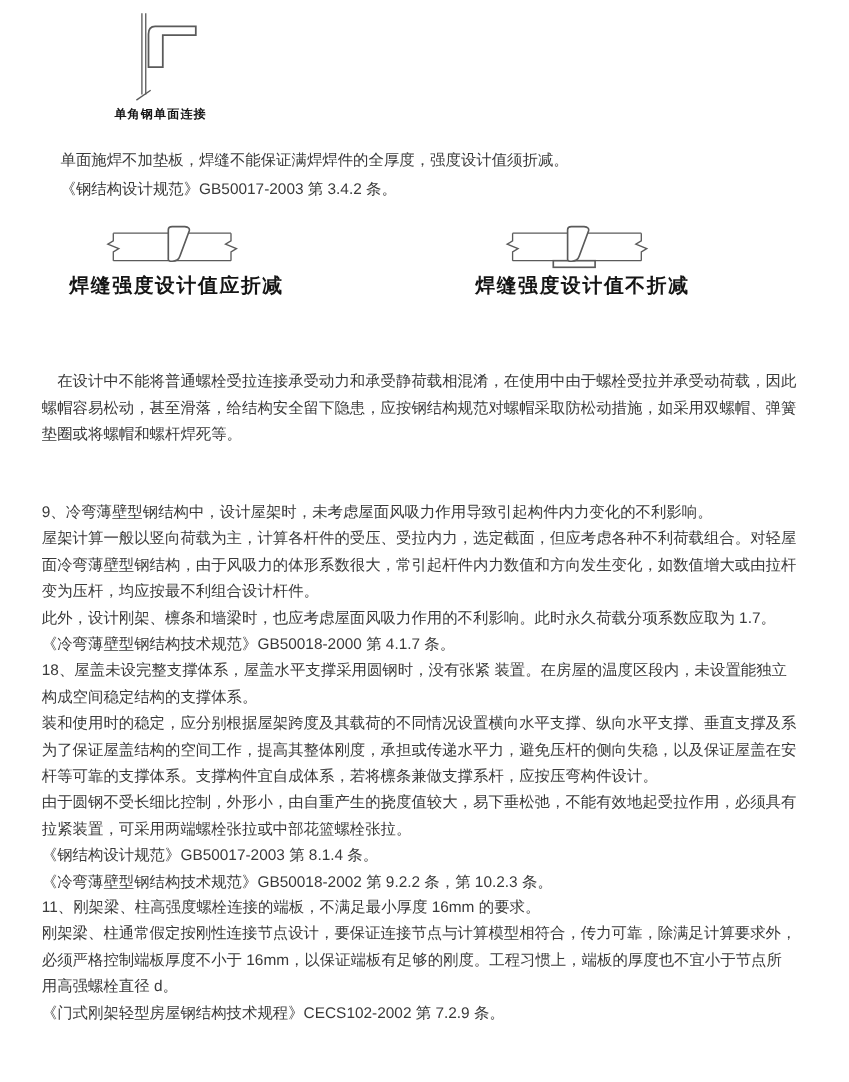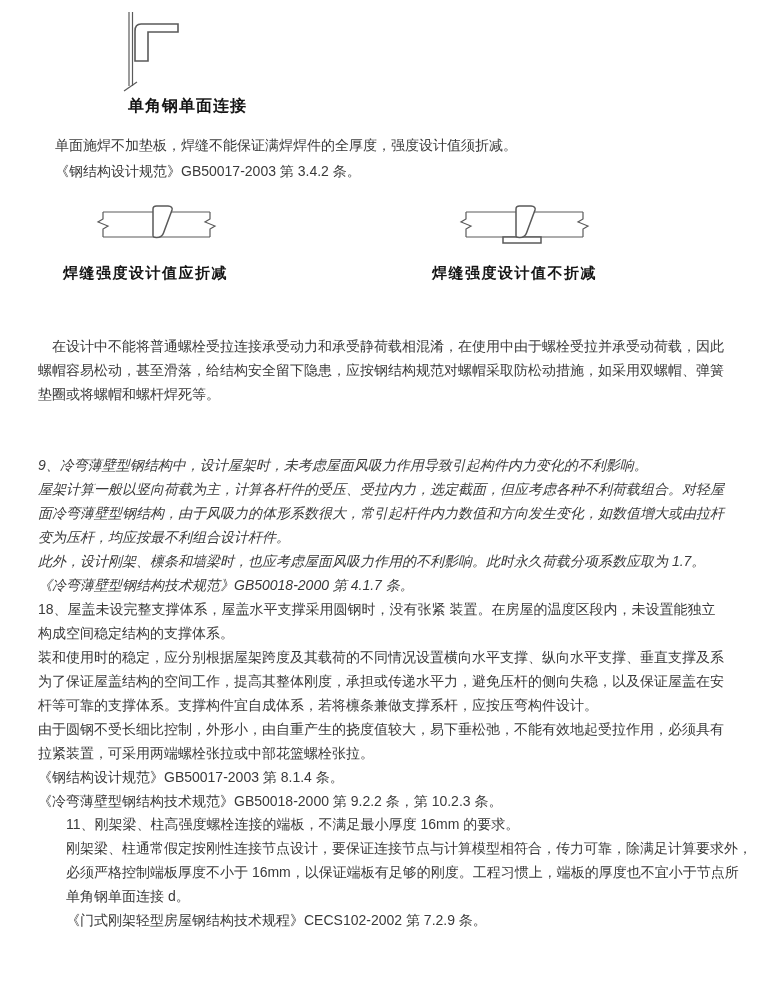--- a/index.html
+++ b/index.html
@@ -6,22 +6,22 @@
   .page {
     position:relative; width:772px; height:984px; background:#ffffff;
     font-family:"Liberation Sans","DejaVu Sans",sans-serif;
     color:#3a3a3a; overflow:hidden;
   }
   .tblock { position:absolute; left:38px; font-size:14px; }
   .tblock .line { white-space:pre; }
   .fig-caption {
     position:absolute; font-weight:bold; color:#151515; white-space:pre;
   }
-  .cap-angle { left:128px; top:96px; font-size:16px; letter-spacing:1px; }
-  .cap-weld  { top:264px; font-size:15px; letter-spacing:1.5px; }
+  .cap-angle { left:104px; top:96px; font-size:11px; letter-spacing:1px; }
+  .cap-weld  { top:247px; font-size:18px; letter-spacing:1.5px; }
   svg { position:absolute; overflow:visible; }
   svg .stroke { stroke:#5a5a5a; fill:none; stroke-width:1.6; stroke-linecap:square; }
   svg .thin   { stroke:#5a5a5a; fill:none; stroke-width:1.2; }
   svg .weldfill { stroke:#5a5a5a; fill:#ffffff; stroke-width:1.5; }
 </style>
 </head>
 <body>
 
 <div class="page">
 
@@ -61,40 +61,40 @@
     <rect class="weldfill" x="42" y="35" width="38" height="6"></rect>
     <path class="weldfill" d="M 55 33 L 55 7 Q 55 4 58.5 4 L 70 4 Q 75 4.5 74 8 L 65.5 31 Q 64 35.5 58.5 35.5 Q 54.5 35.5 55 33 Z"></path>
   </svg>
   <div class="fig-caption cap-weld" style="left:432px;">焊缝强度设计值不折减</div>
 
   <div class="tblock" style="top:334px; line-height:24px;">
       <div class="line">　在设计中不能将普通螺栓受拉连接承受动力和承受静荷载相混淆，在使用中由于螺栓受拉并承受动荷载，因此</div>
       <div class="line">螺帽容易松动，甚至滑落，给结构安全留下隐患，应按钢结构规范对螺帽采取防松动措施，如采用双螺帽、弹簧</div>
       <div class="line">垫圈或将螺帽和螺杆焊死等。</div>
     </div>
-  <div class="tblock" style="top:453px; line-height:24px;font-style:italic;">
+  <div class="tblock" style="top:453px; line-height:24px;">
       <div class="line">9、冷弯薄壁型钢结构中，设计屋架时，未考虑屋面风吸力作用导致引起构件内力变化的不利影响。</div>
       <div class="line">屋架计算一般以竖向荷载为主，计算各杆件的受压、受拉内力，选定截面，但应考虑各种不利荷载组合。对轻屋</div>
       <div class="line">面冷弯薄壁型钢结构，由于风吸力的体形系数很大，常引起杆件内力数值和方向发生变化，如数值增大或由拉杆</div>
       <div class="line">变为压杆，均应按最不利组合设计杆件。</div>
       <div class="line">此外，设计刚架、檩条和墙梁时，也应考虑屋面风吸力作用的不利影响。此时永久荷载分项系数应取为 1.7。</div>
       <div class="line">《冷弯薄壁型钢结构技术规范》GB50018-2000 第 4.1.7 条。</div>
     </div>
   <div class="tblock" style="top:597px; line-height:24px;">
       <div class="line">18、屋盖未设完整支撑体系，屋盖水平支撑采用圆钢时，没有张紧 装置。在房屋的温度区段内，未设置能独立</div>
       <div class="line">构成空间稳定结构的支撑体系。</div>
       <div class="line">装和使用时的稳定，应分别根据屋架跨度及其载荷的不同情况设置横向水平支撑、纵向水平支撑、垂直支撑及系</div>
       <div class="line">为了保证屋盖结构的空间工作，提高其整体刚度，承担或传递水平力，避免压杆的侧向失稳，以及保证屋盖在安</div>
       <div class="line">杆等可靠的支撑体系。支撑构件宜自成体系，若将檩条兼做支撑系杆，应按压弯构件设计。</div>
       <div class="line">由于圆钢不受长细比控制，外形小，由自重产生的挠度值较大，易下垂松弛，不能有效地起受拉作用，必须具有</div>
       <div class="line">拉紧装置，可采用两端螺栓张拉或中部花篮螺栓张拉。</div>
       <div class="line">《钢结构设计规范》GB50017-2003 第 8.1.4 条。</div>
-      <div class="line">《冷弯薄壁型钢结构技术规范》GB50018-2000 第 9.2.2 条，第 10.2.3 条。</div>
+      <div class="line">《冷弯薄壁型钢结构技术规范》GB50018-2002 第 9.2.2 条，第 10.2.3 条。</div>
     </div>
-  <div class="tblock" style="top:812px; line-height:24px;margin-left:28px;">
+  <div class="tblock" style="top:812px; line-height:24px;">
       <div class="line">11、刚架梁、柱高强度螺栓连接的端板，不满足最小厚度 16mm 的要求。</div>
       <div class="line">刚架梁、柱通常假定按刚性连接节点设计，要保证连接节点与计算模型相符合，传力可靠，除满足计算要求外，</div>
       <div class="line">必须严格控制端板厚度不小于 16mm，以保证端板有足够的刚度。工程习惯上，端板的厚度也不宜小于节点所</div>
-      <div class="line">单角钢单面连接 d。</div>
+      <div class="line">用高强螺栓直径 d。</div>
       <div class="line">《门式刚架轻型房屋钢结构技术规程》CECS102-2002 第 7.2.9 条。</div>
     </div>
 
 </div>
 
 </body></html>

